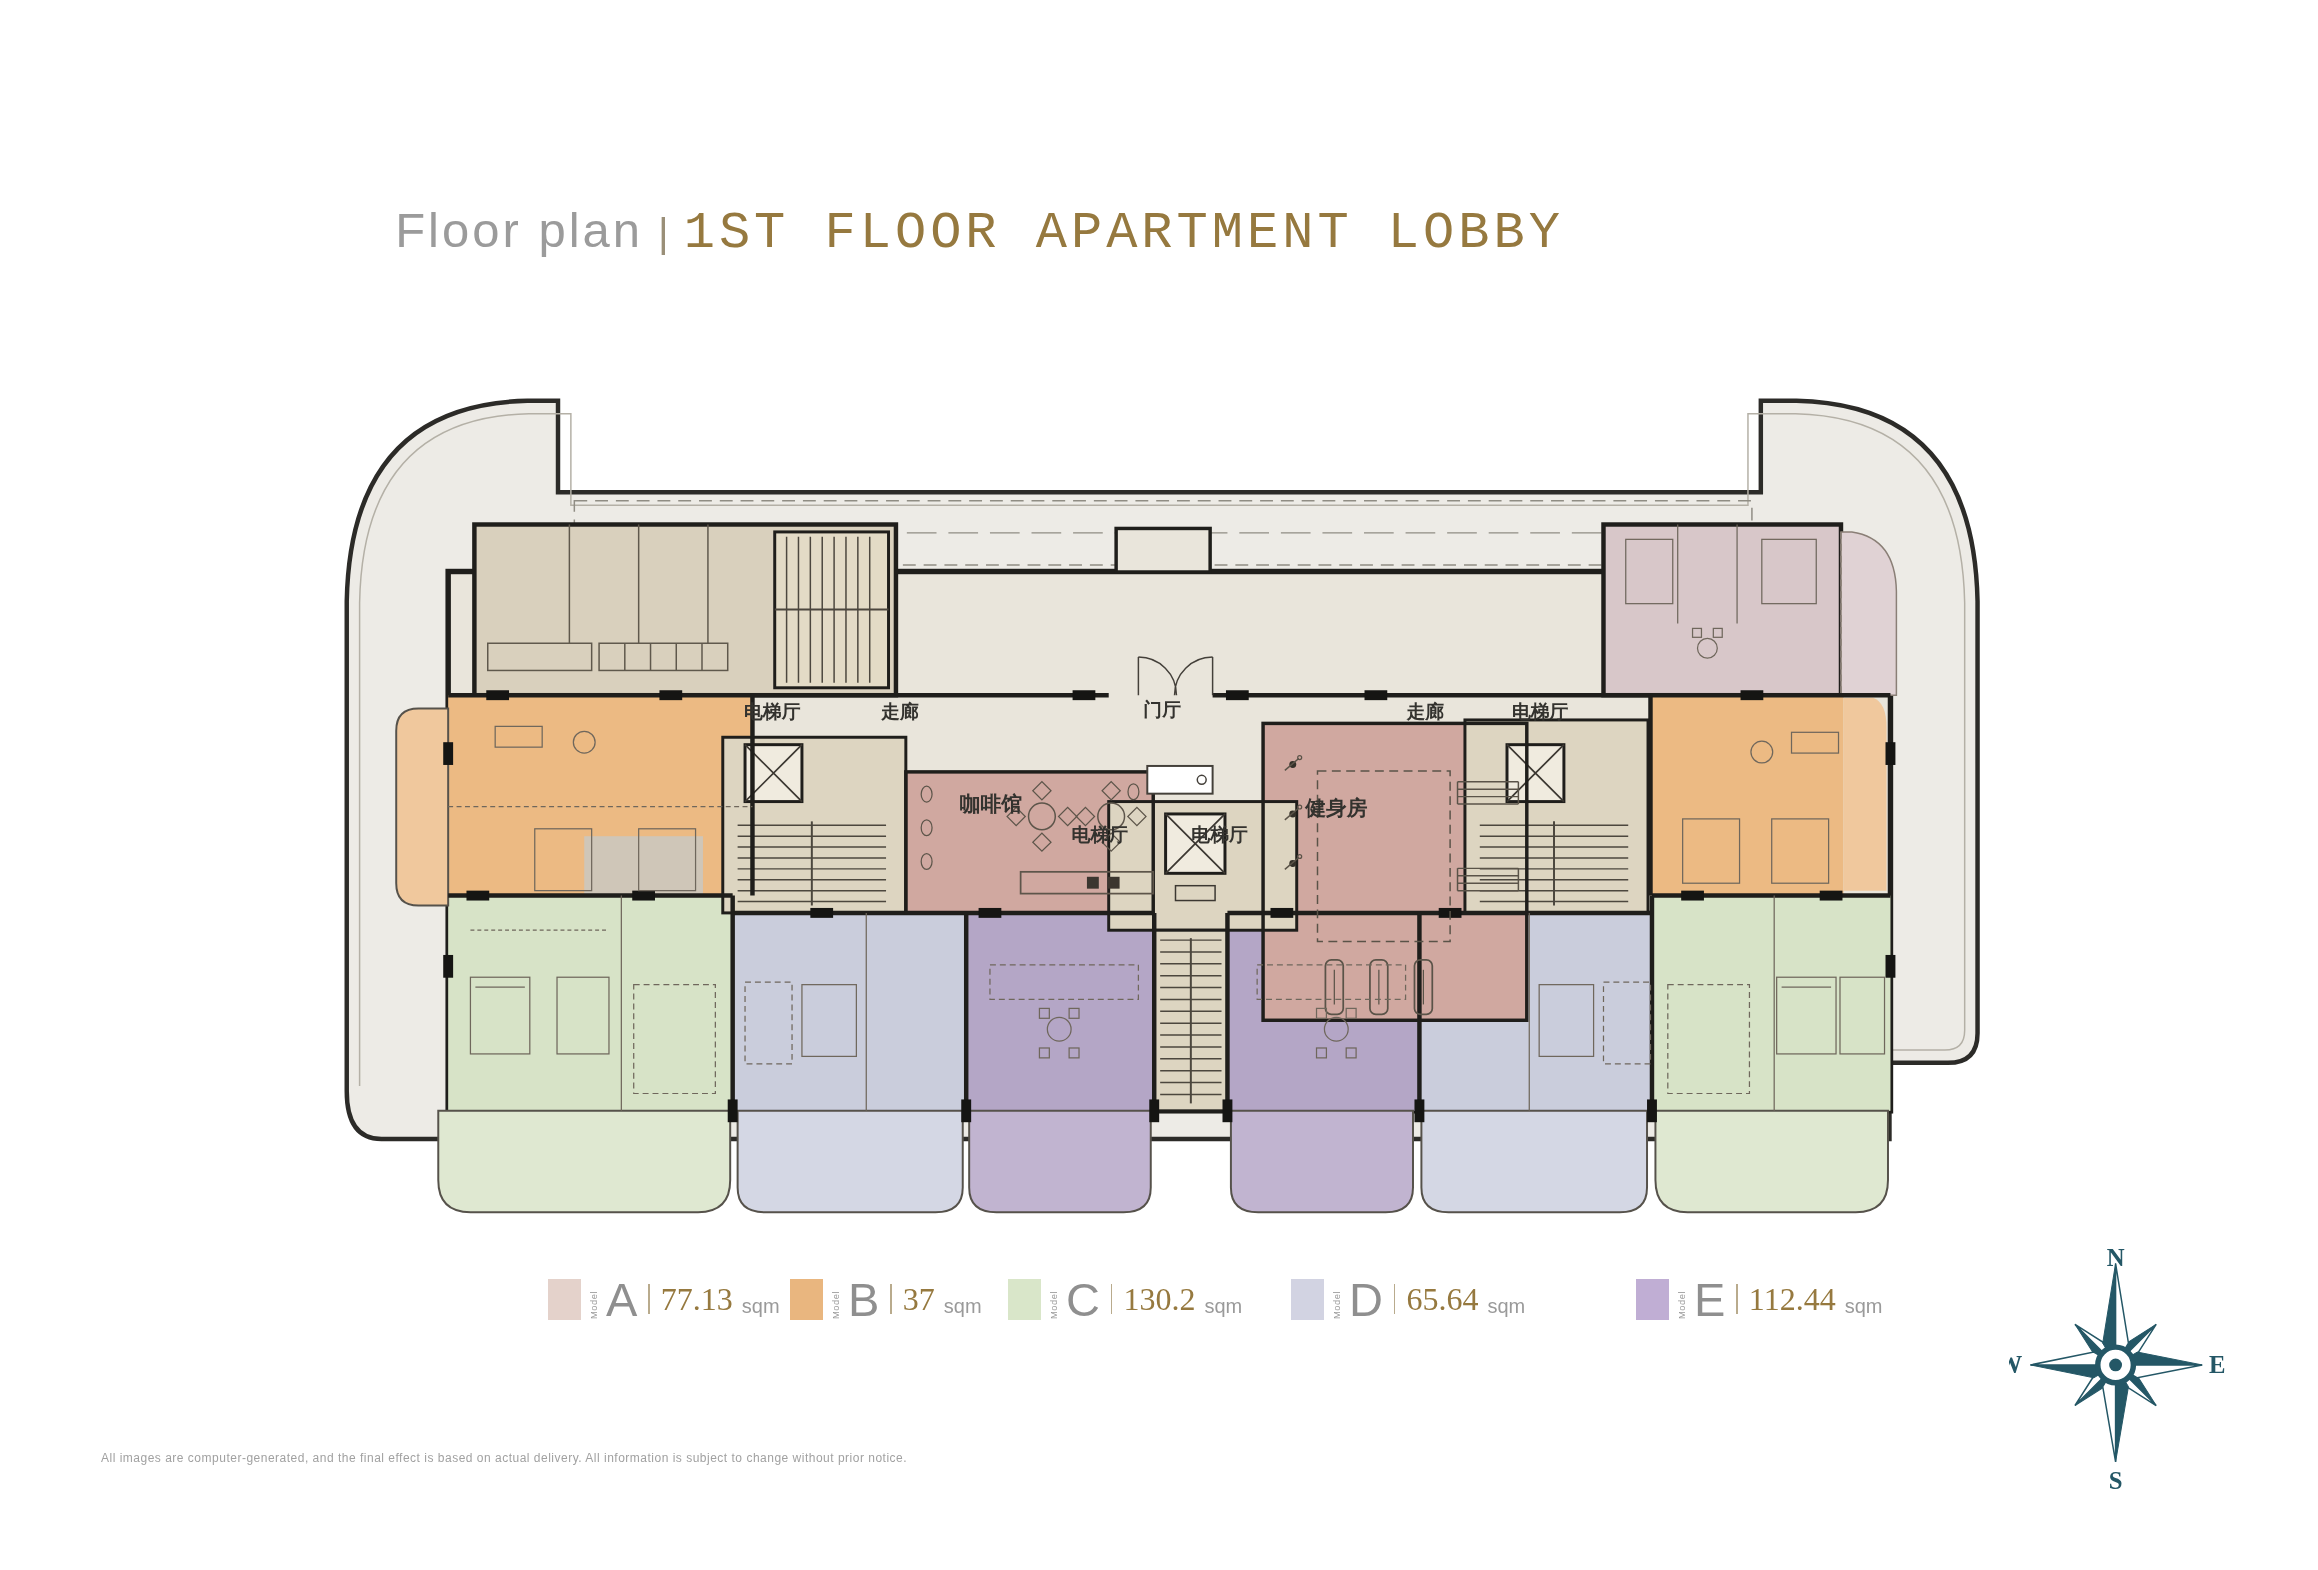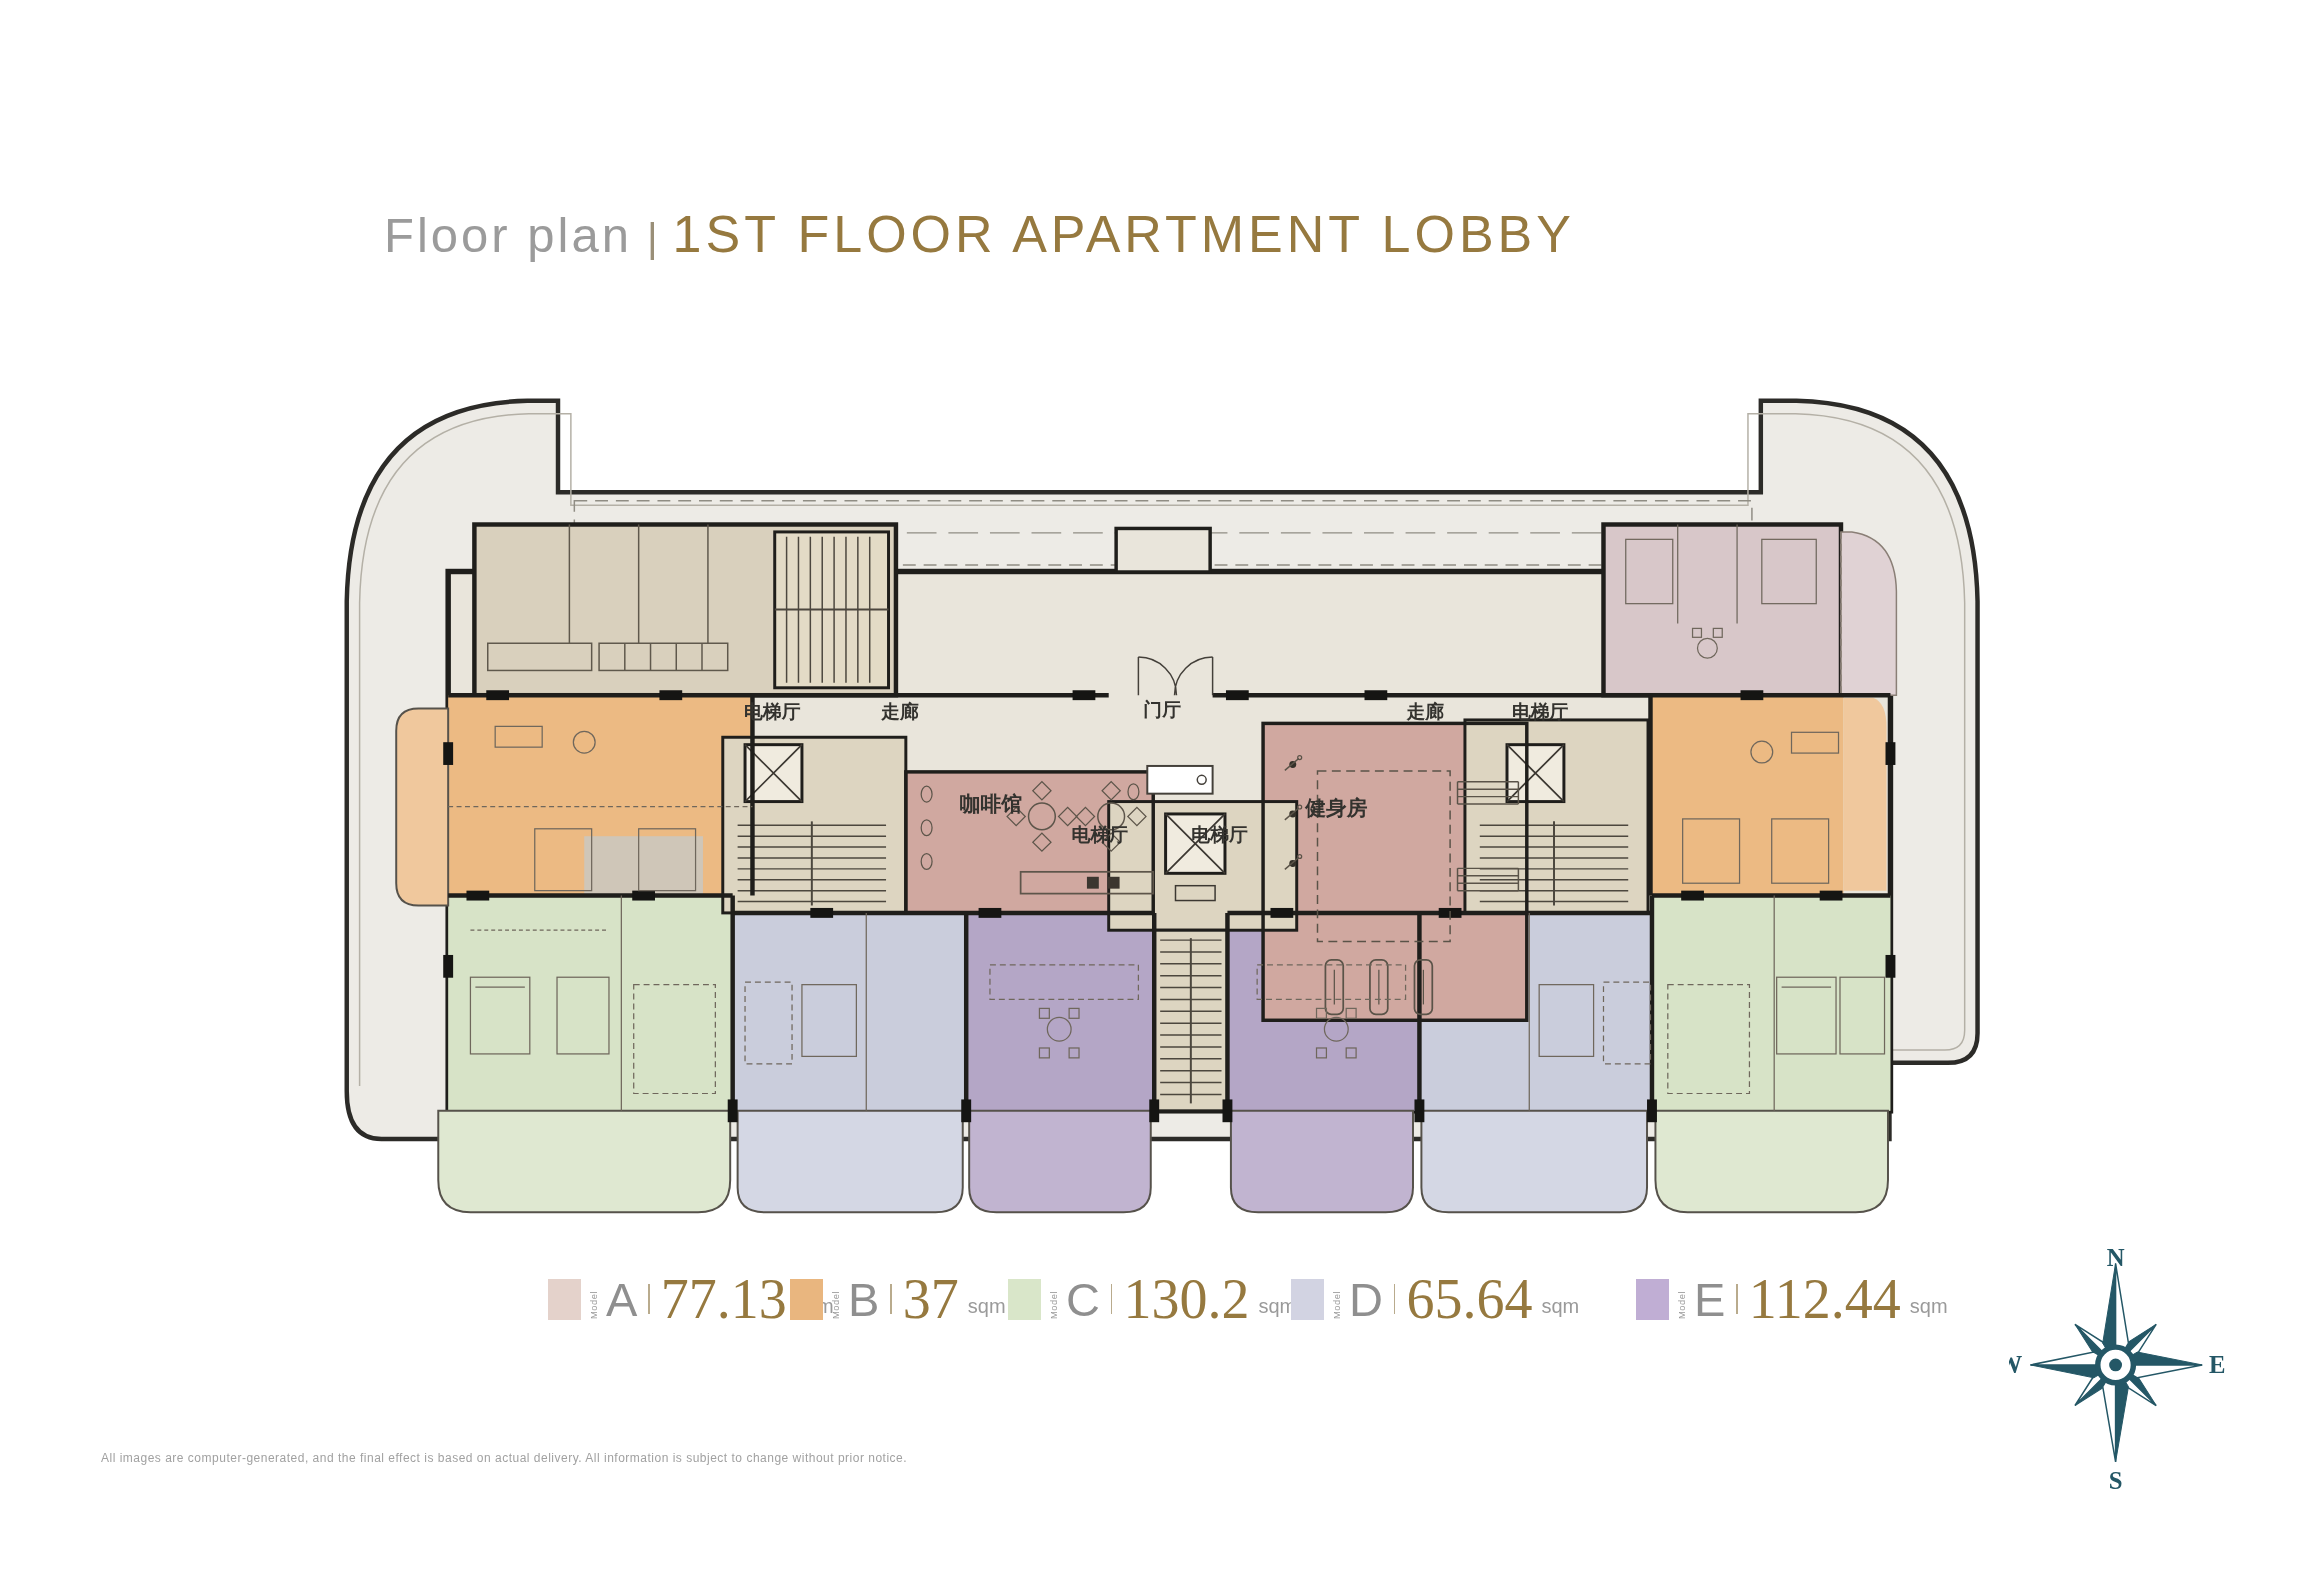--- a/index.html
+++ b/index.html
@@ -5,33 +5,33 @@
   html,body{margin:0;padding:0;}
   body{
     width:2319px;height:1571px;position:relative;overflow:hidden;
     background:#ffffff;font-family:"Liberation Sans",sans-serif;
   }
   
   .title-row{position:absolute;left:0;top:184px;width:1959px;display:flex;
     justify-content:center;align-items:baseline;gap:15px;}
   .title-prefix{font-size:49px;font-weight:300;color:#9b9b9b;letter-spacing:3px;}
   .title-div{font-size:41px;font-weight:100;color:#9a8f78;}
-  .title-main{font-family:Liberation Sans, sans-serif;font-size:52px;color:#96793f;letter-spacing:4px;margin-top:20px;}
+  .title-main{font-family:Liberation Mono, monospace;font-size:52px;color:#96793f;letter-spacing:4px;margin-top:20px;}
   
   .plan-svg{position:absolute;left:322px;top:376px;width:1707px;height:866px;}
   .room-label{font-family:"DejaVu Sans",sans-serif;font-size:38px;font-weight:600;fill:#33322e;text-anchor:middle;}
   .room-label.big{font-size:42px;}
   
   .lg-item{position:absolute;top:1276px;display:flex;align-items:center;gap:7px;height:46px;}
   .lg-swatch{width:33px;height:41px;display:block;}
   .lg-model{writing-mode:vertical-rl;transform:rotate(180deg);height:40px;display:flex;
     align-items:center;font-size:9.4px;color:#9a9a9a;letter-spacing:0.5px;}
   .lg-letter{font-size:47px;font-weight:300;color:#8f8f8f;line-height:1;}
   .lg-div{width:1.5px;height:30px;background:#b9ab8d;margin:0 4px;}
-  .lg-area{font-family:"Liberation Serif",serif;font-size:56px;color:#96793f;line-height:1;}
+  .lg-area{font-family:"Liberation Serif",serif;font-size:32px;color:#96793f;line-height:1;}
   .lg-unit{font-size:20px;color:#9a9a9a;align-self:flex-end;padding-bottom:4px;margin-left:2px;}
   
   .compass-svg{position:absolute;left:2009px;top:1220px;width:228px;height:277px;}
   .compass-letter{font-family:"Liberation Serif",serif;font-size:50px;font-weight:bold;fill:#245766;}
   
   .disclaimer{position:absolute;left:101px;top:1451px;font-size:12px;color:#a1a1a1;letter-spacing:0.5px;}
 </style>
 </head>
 <body>
 

